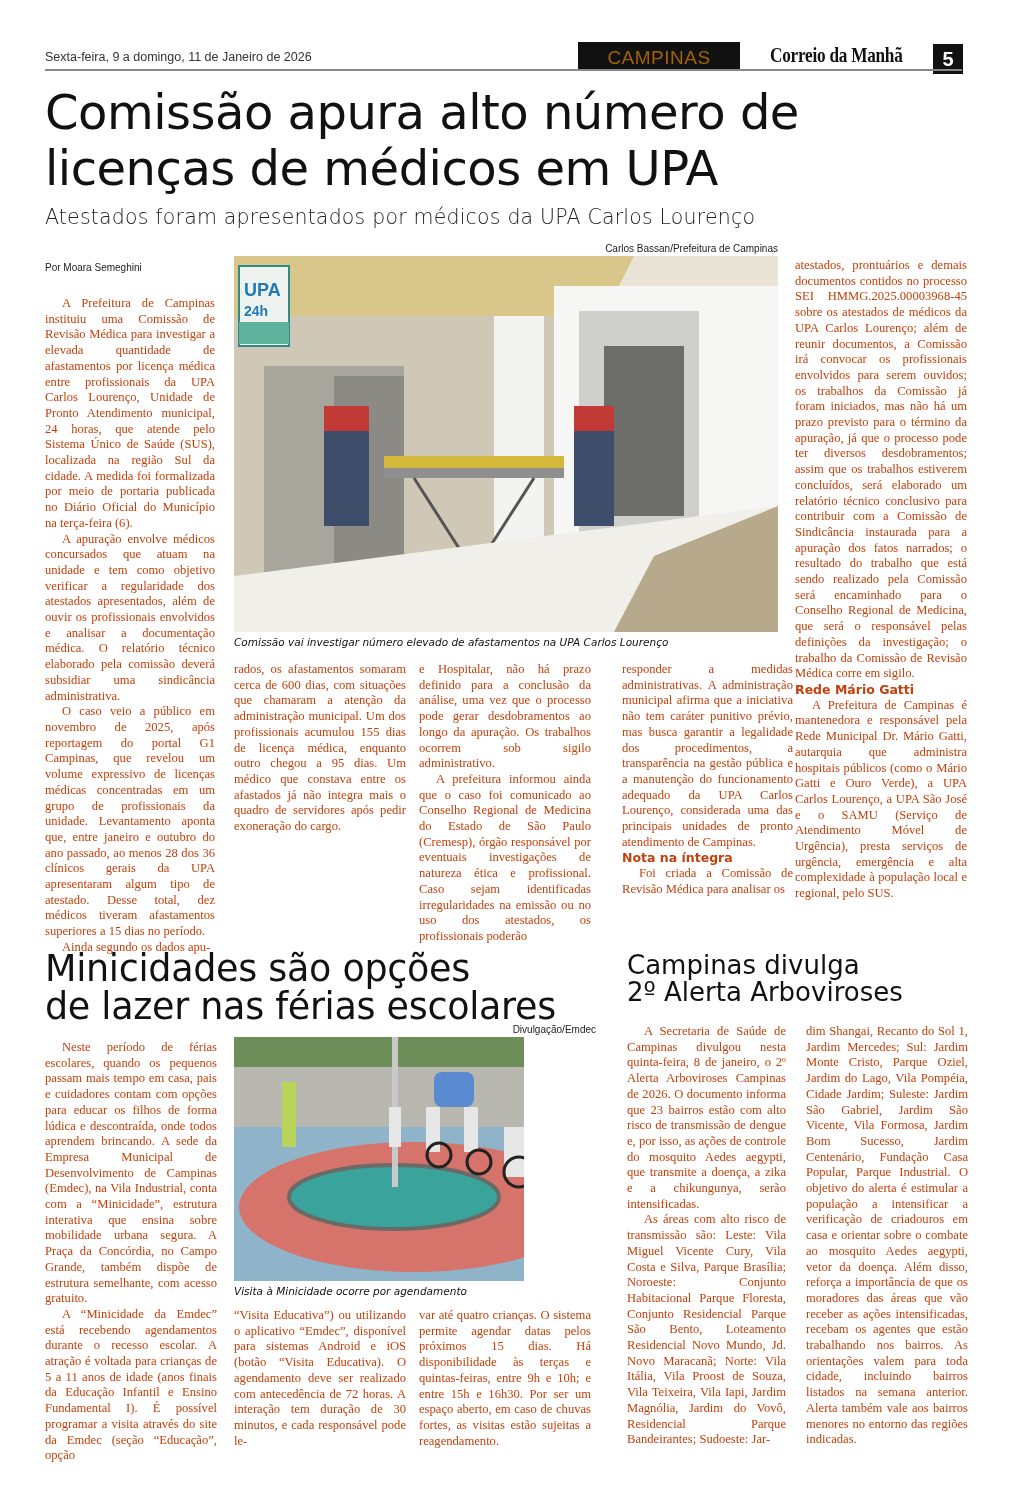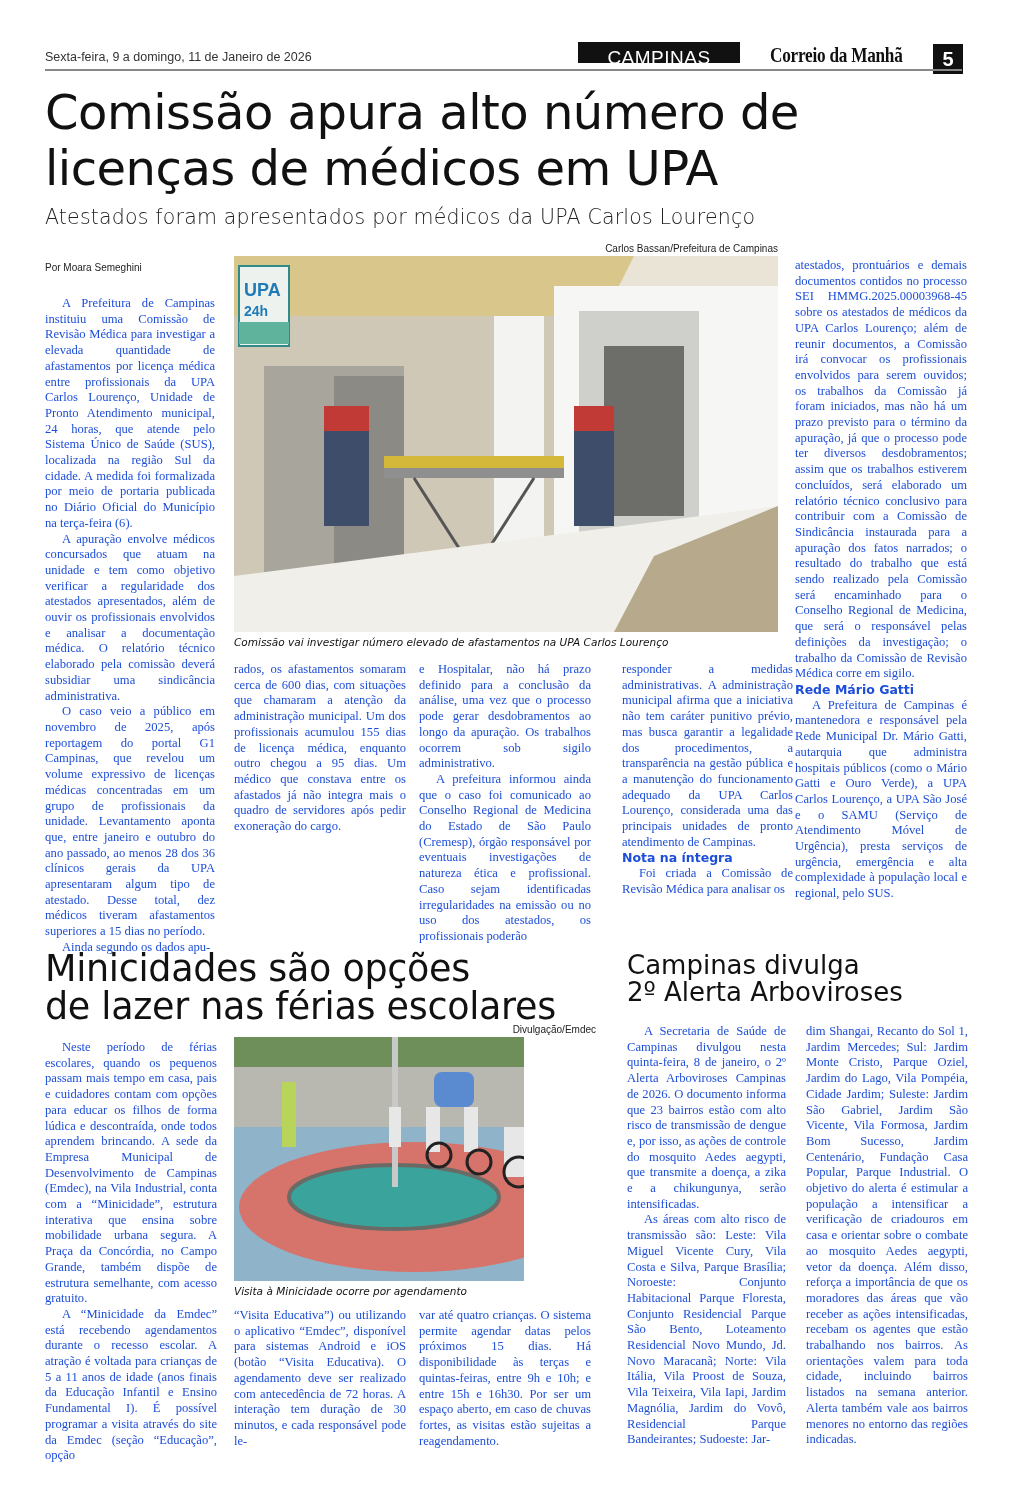--- a/index.html
+++ b/index.html
@@ -1,28 +1,28 @@
 <!DOCTYPE html>
 <html><head>
 <meta charset="utf-8">
 <style>
   html,body{margin:0;padding:0;background:#fff;}
   body{width:1010px;height:1488px;position:relative;overflow:hidden;color:#111;font-family:"Liberation Serif",serif;}
   .abs{position:absolute;}
   .header-date{left:45px;top:50px;font-family:"Liberation Sans",sans-serif;font-size:12.5px;color:#333;}
   .header-rule{left:45px;top:69px;width:917px;height:2px;background:#888;}
-  .section-tag{left:578px;top:42px;width:162px;height:21px;background:#111;color:#ffffff;font-family:"Liberation Sans",sans-serif;font-size:19px;text-align:center;line-height:31px;letter-spacing:0.5px;}
+  .section-tag{left:578px;top:42px;width:162px;height:29px;background:#111;color:#a16207;font-family:"Liberation Sans",sans-serif;font-size:19px;text-align:center;line-height:31px;letter-spacing:0.5px;}
   .masthead{left:770px;top:43px;font-family:"Liberation Serif",serif;font-size:21px;font-weight:bold;color:#111;transform:scaleX(0.82);transform-origin:left;letter-spacing:-0.3px;}
   .page-num{left:933px;top:44px;width:30px;height:30px;background:#111;color:#fff;font-family:"Liberation Sans",sans-serif;font-weight:bold;font-size:20px;text-align:center;line-height:30px;}
   .headline1{left:45px;top:84px;width:900px;font-family:"DejaVu Sans",sans-serif;font-size:48px;line-height:56px;font-weight:500;letter-spacing:-0.5px;}
   .subhead1{left:45px;top:205px;font-family:"DejaVu Sans",sans-serif;font-size:20.5px;font-weight:300;color:#222;letter-spacing:0.2px;}
   .byline{left:45px;top:262px;font-family:"Liberation Sans",sans-serif;font-size:10px;color:#222;}
   .credit{font-family:"Liberation Sans",sans-serif;font-size:10px;color:#222;text-align:right;}
   .caption{font-family:"DejaVu Sans",sans-serif;font-style:italic;font-size:10.5px;color:#111;}
-  .col{font-size:12.6px;line-height:15.7px;text-align:justify;hyphens:auto;color:#1d4ed8;}
+  .col{font-size:12.6px;line-height:15.7px;text-align:justify;hyphens:auto;color:#c2410c;}
   .col p{margin:0;text-indent:17px;}
   .col p.noindent{text-indent:0;}
   .sub{font-family:"DejaVu Sans",sans-serif;font-weight:bold;font-size:12.5px;margin:12px 0 1px 0;text-indent:0 !important;}
   .headline2{left:45px;top:950px;font-family:"DejaVu Sans",sans-serif;font-size:36.5px;line-height:38px;font-weight:400;letter-spacing:-0.3px;}
   .headline3{left:627px;top:952px;font-family:"DejaVu Sans",sans-serif;font-size:26px;line-height:27px;font-weight:400;}
   .photo{overflow:hidden;}
 </style>
 </head>
 <body>
 

